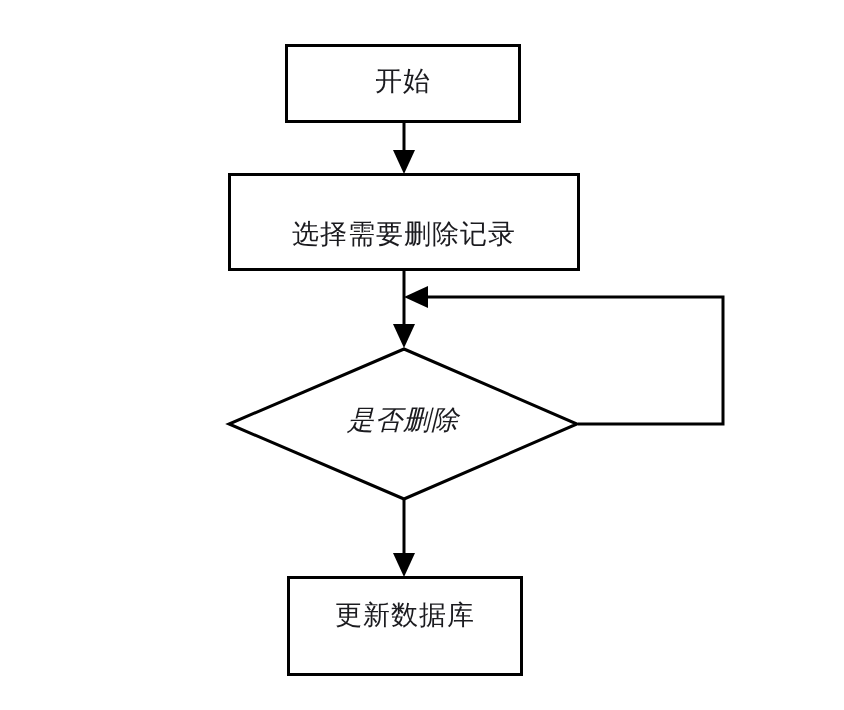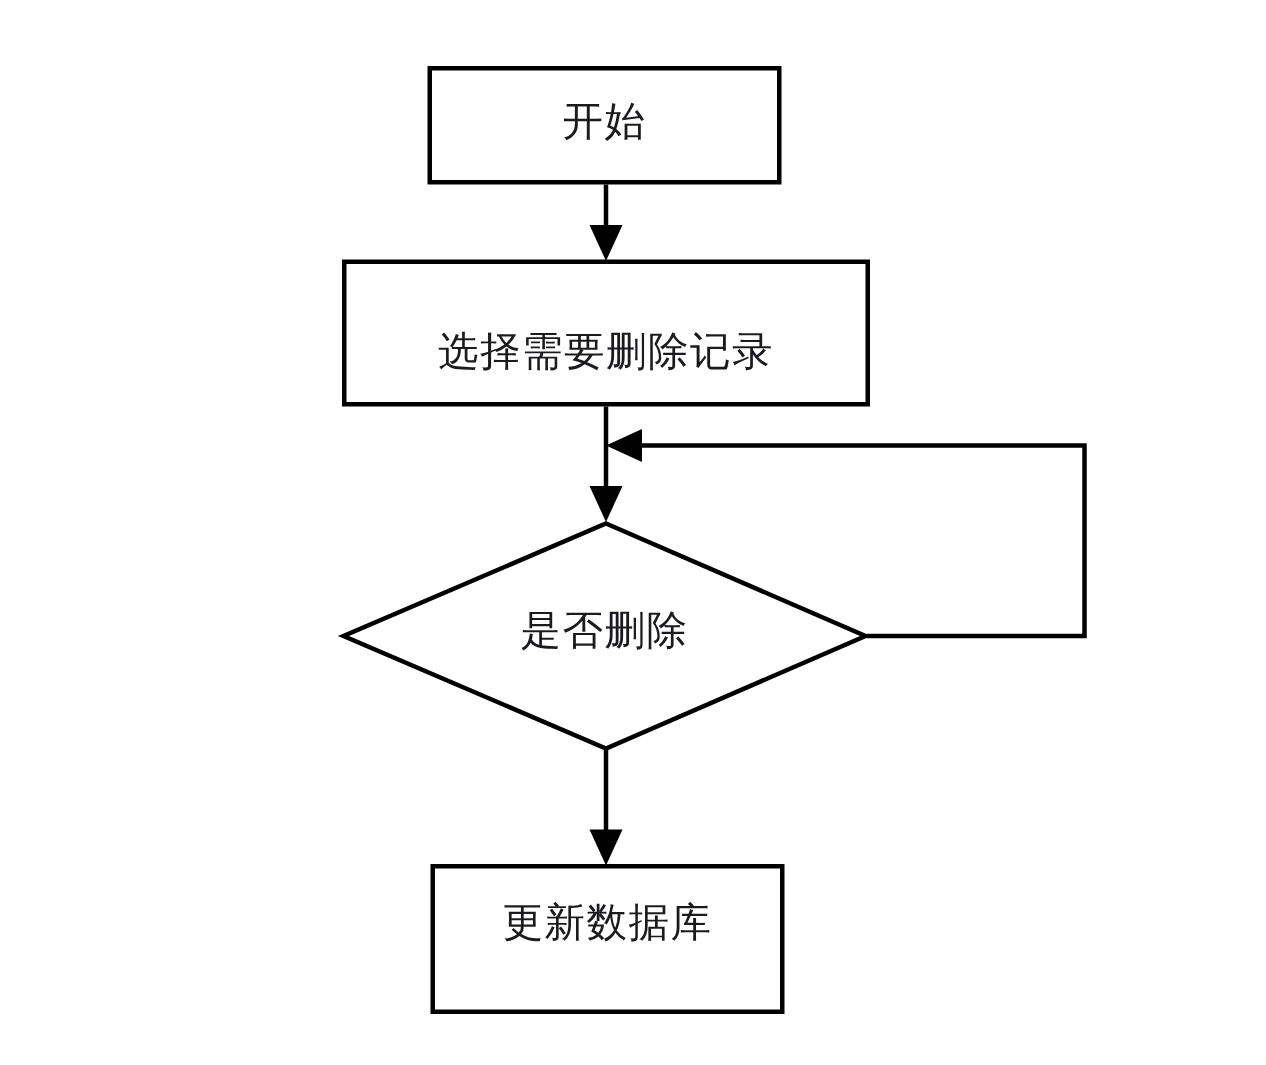--- a/index.html
+++ b/index.html
@@ -63,20 +63,21 @@
   .label-select {
     left: 228px;
     top: 195px;
     width: 352px;
     margin-top: 24px;
   }
   .label-decision {
     left: 228px;
     top: 405px;
     width: 350px;
+    font-style: italic;
   }
   .label-update {
     left: 287px;
     top: 600px;
     width: 236px;
     text-align: center;
   }
 </style>
 </head>
 <body>

